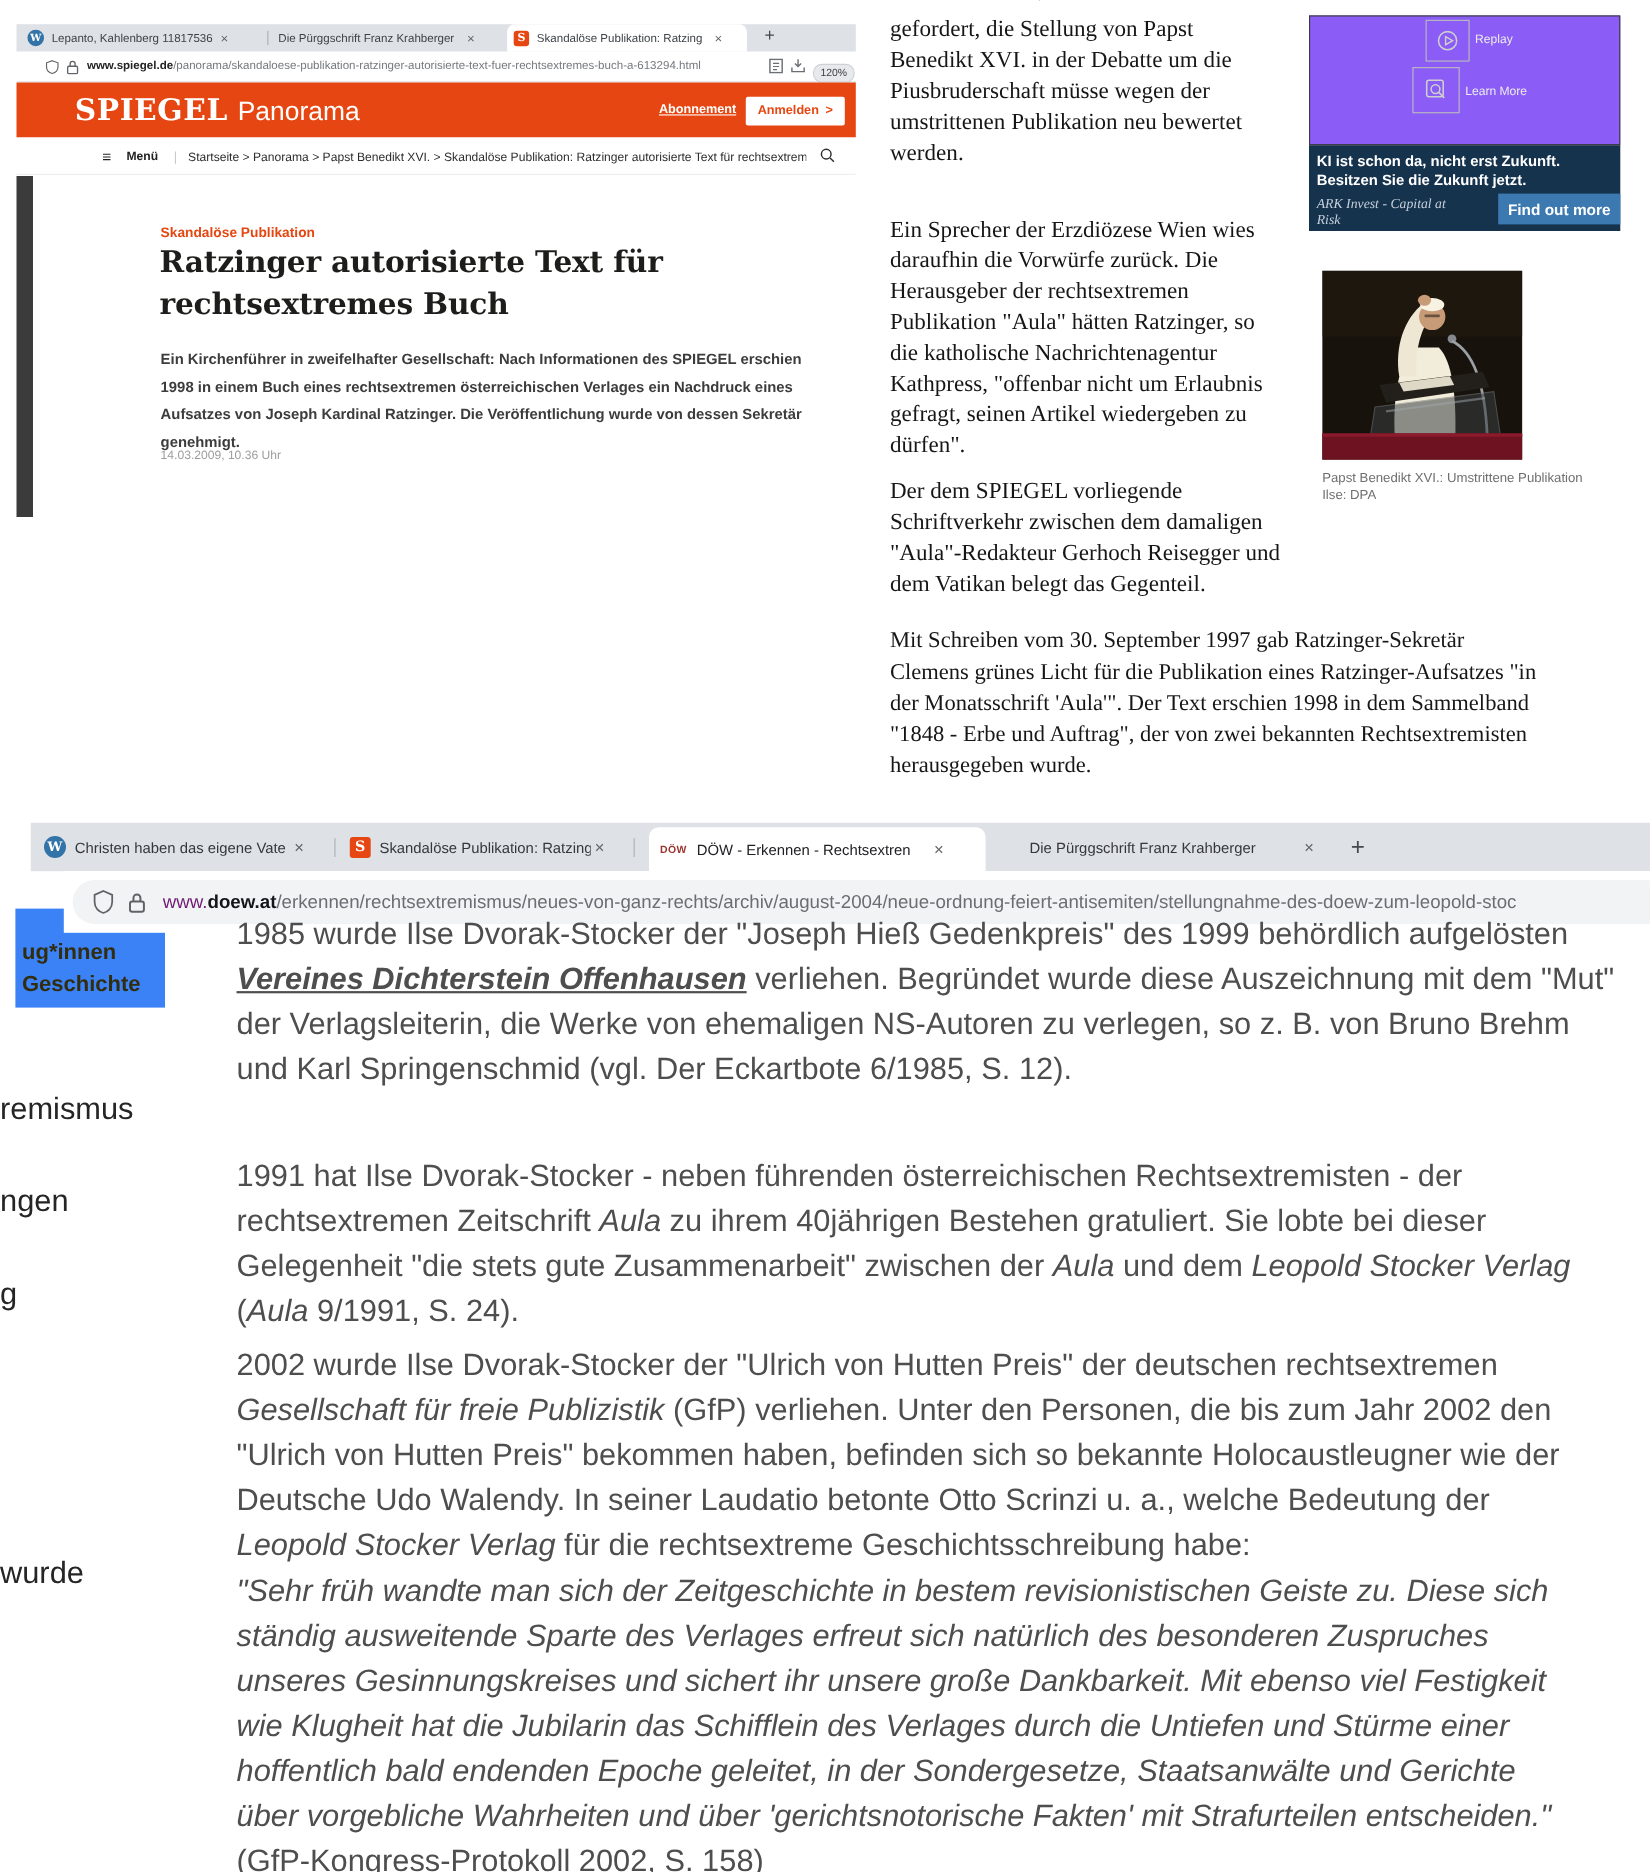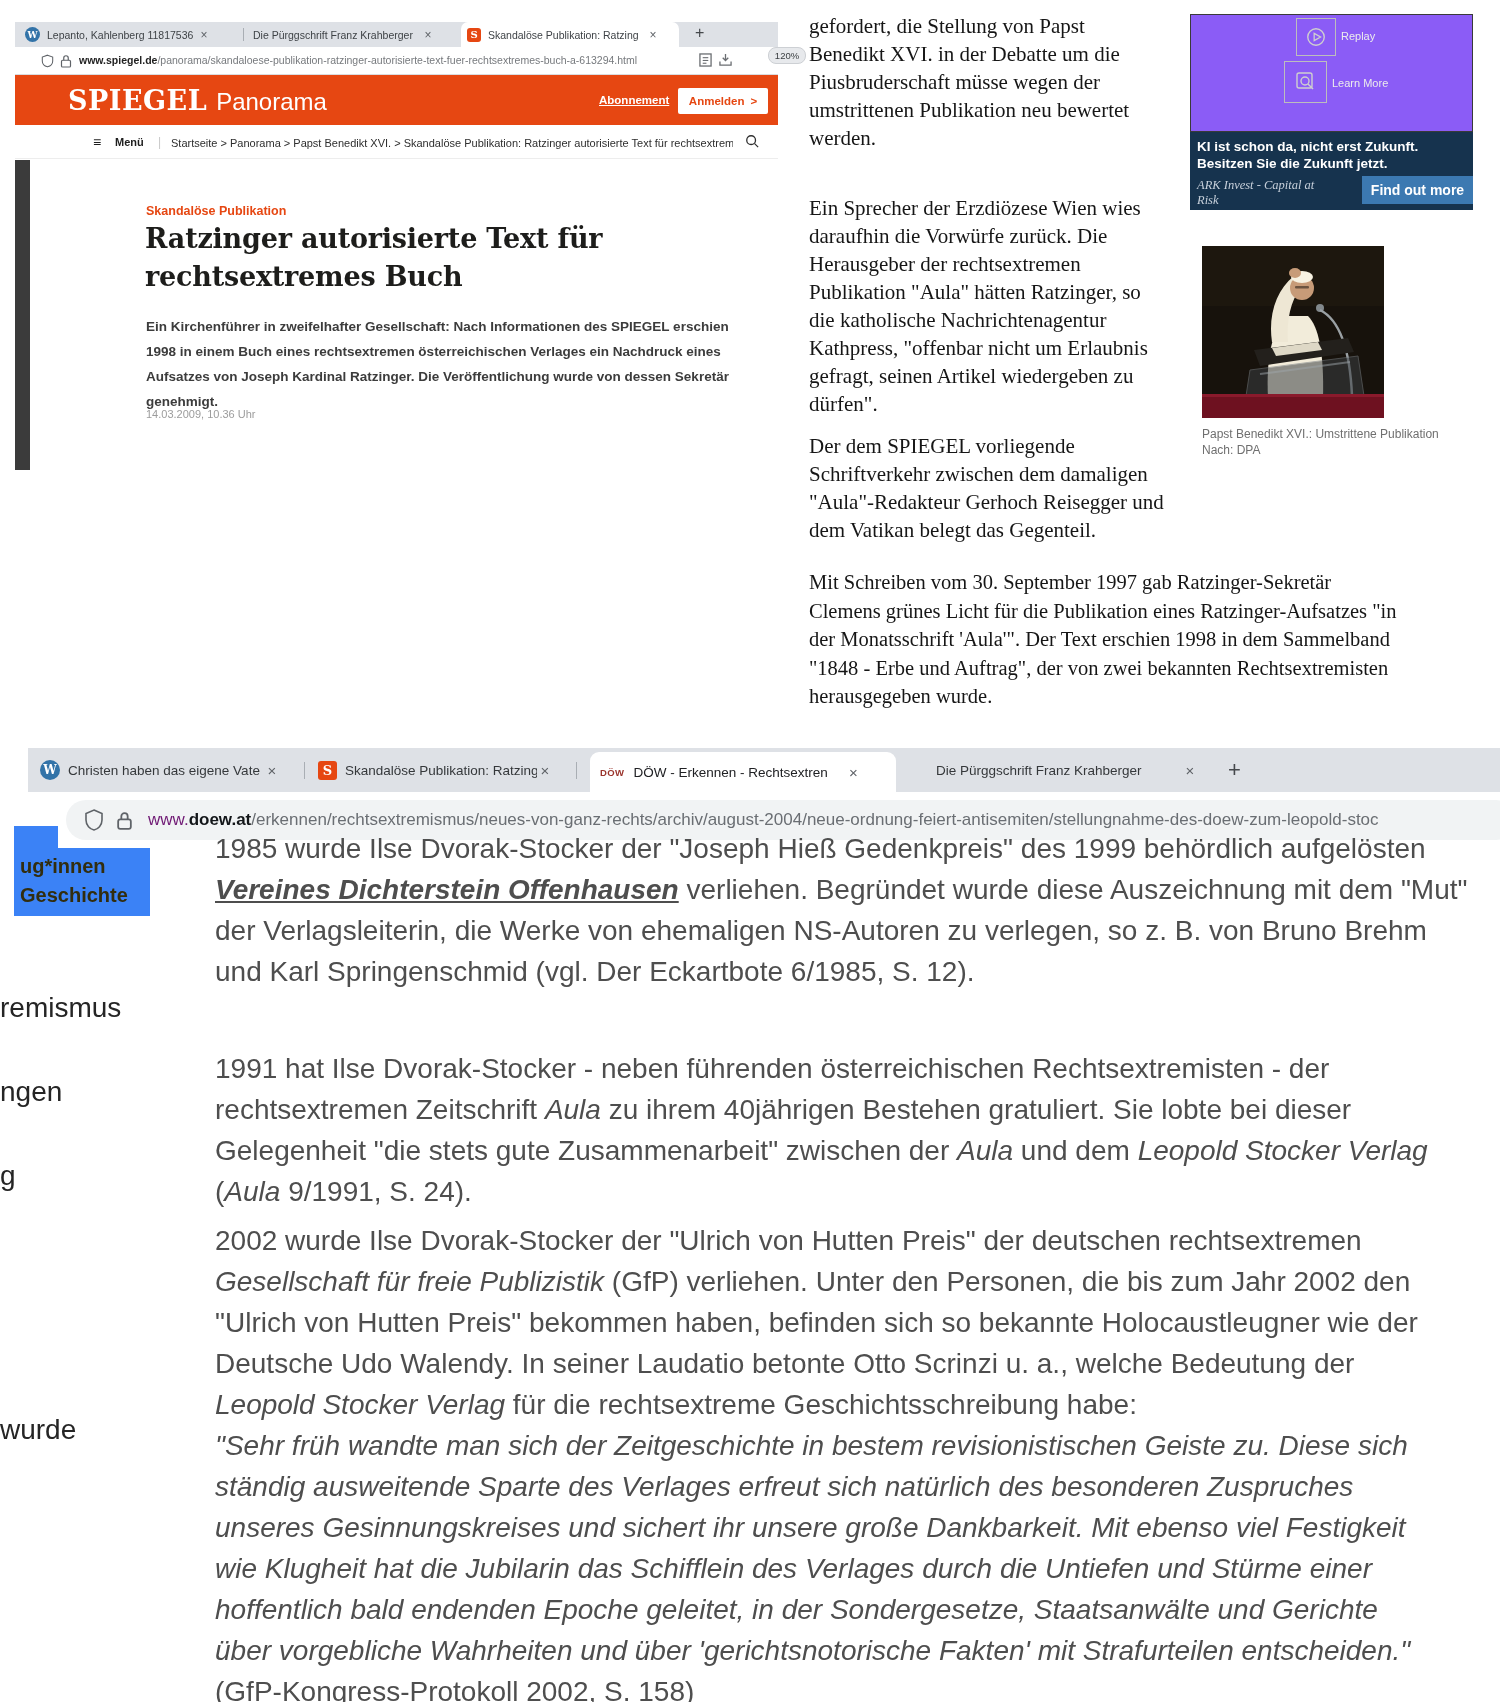--- a/index.html
+++ b/index.html
@@ -109,21 +109,21 @@
       <svg class="abs" style="left:684px;top:6px;" width="13" height="14" viewBox="0 0 14 15">
           <rect x="1" y="1" width="12" height="13" fill="none" stroke="#6b6e72" stroke-width="1.4"></rect>
           <line x1="4" y1="5" x2="10" y2="5" stroke="#6b6e72" stroke-width="1.2"></line>
           <line x1="4" y1="8" x2="10" y2="8" stroke="#6b6e72" stroke-width="1.2"></line>
           <line x1="4" y1="11" x2="8" y2="11" stroke="#6b6e72" stroke-width="1.2"></line>
         </svg>
       <svg class="abs" style="left:704px;top:6px;" width="13" height="14" viewBox="0 0 14 15">
           <path d="M7 1 V8 M4 5 L7 8 L10 5" fill="none" stroke="#6b6e72" stroke-width="1.4"></path>
           <path d="M1 9 V13 H13 V9" fill="none" stroke="#6b6e72" stroke-width="1.4"></path>
         </svg>
-      <div class="abs sp-zoompill" style="left:724px;top:0;width:36px;height:15px;margin-left:29px;">120%</div>
+      <div class="abs sp-zoompill" style="left:724px;top:11px;width:36px;height:15px;">120%</div>
     </div>
 
     <div class="abs sp-orange" style="left:0;top:61px;width:763px;height:50px;">
       <div class="abs" style="left:53px;top:10px;display:flex;align-items:baseline;">
         <span class="sp-logo">SPIEGEL</span>
         <span class="sp-section">Panorama</span>
       </div>
       <span class="abs sp-abo" style="left:584px;top:19px;">Abonnement</span>
       <div class="abs sp-anmelden" style="left:663px;top:13px;width:90px;height:26px;">
         <span>Anmelden</span>
@@ -220,21 +220,21 @@
       <path d="M52,104 L146,92 L152,106 L58,120 Z" fill="#23201c"></path>
       <path d="M70,102 L116,96 L120,104 L74,110 Z" fill="#ded8c6"></path>
       <path d="M48,124 L156,110 L162,150 L44,150 Z" fill="#3a3f42" opacity="0.55" stroke="#777d82" stroke-width="1"></path>
       <path d="M58,128 L148,116" stroke="#9fa6ab" stroke-width="2" opacity="0.5"></path>
       <rect x="0" y="148" width="182" height="24" fill="#6e1120"></rect>
       <rect x="0" y="148" width="182" height="3" fill="#8a1a2c"></rect>
     </svg>
   </div>
   <div class="abs caption" style="left:1202px;top:426px;">
     <div>Papst Benedikt XVI.: Umstrittene Publikation</div>
-    <div>Nach: DPA</div>
+    <div>Ilse: DPA</div>
   </div>
 
   <div class="abs olivebox" style="left:14px;top:826px;width:136px;height:90px;padding:26px 0 0 6px;box-sizing:border-box;">
     <div>ug*innen</div>
     <div>Geschichte</div>
   </div>
 
   <div class="abs tabbar" style="left:28px;top:748px;width:1472px;height:44px;">
     <div class="abs" style="left:12px;top:8px;width:258px;height:28px;display:flex;align-items:center;">
       <span class="fav-wp" style="width:20px;height:20px;font-size:12px;">W</span>

